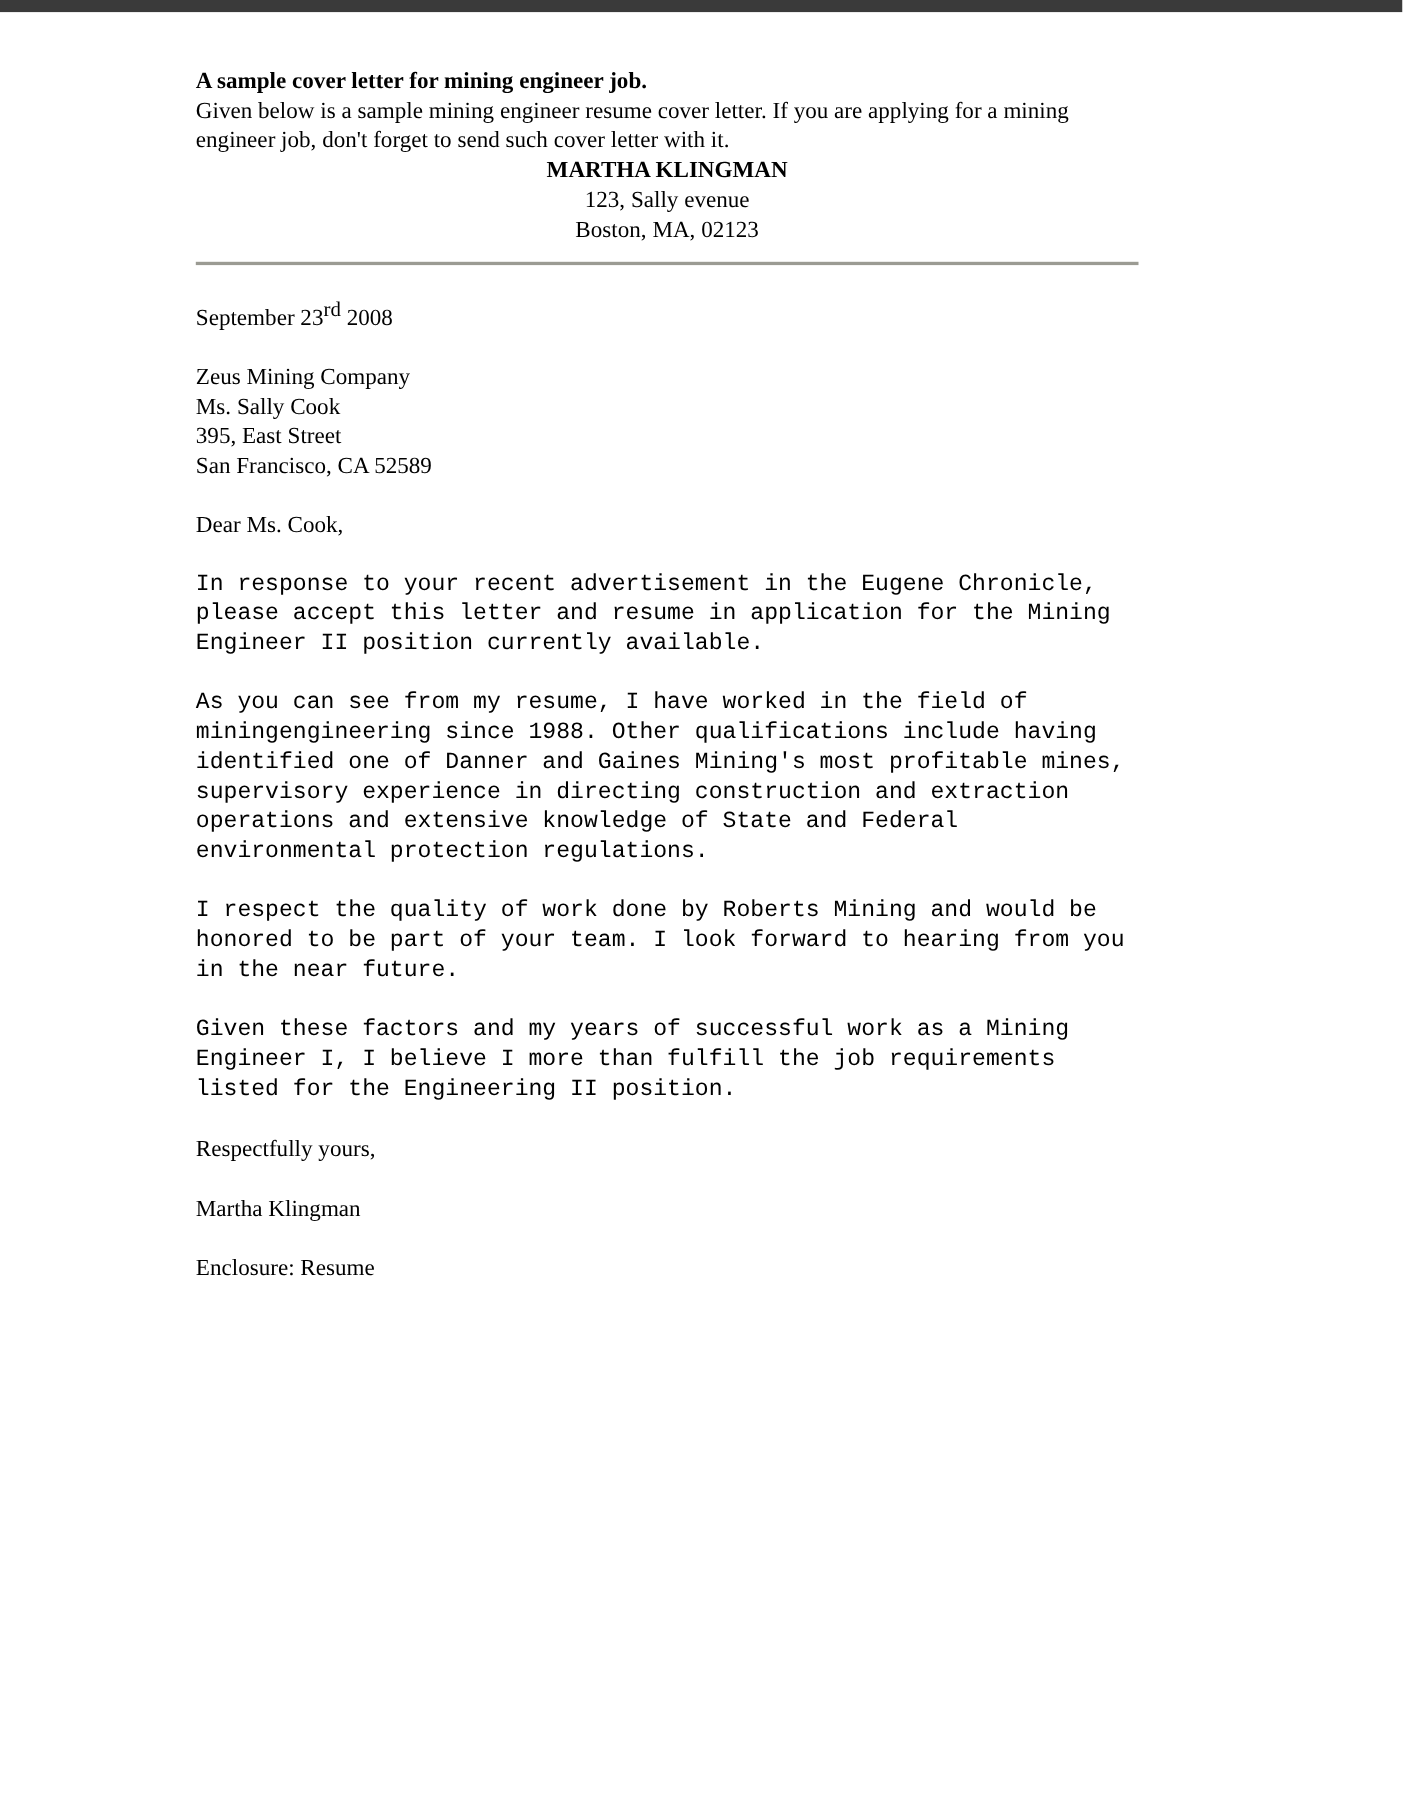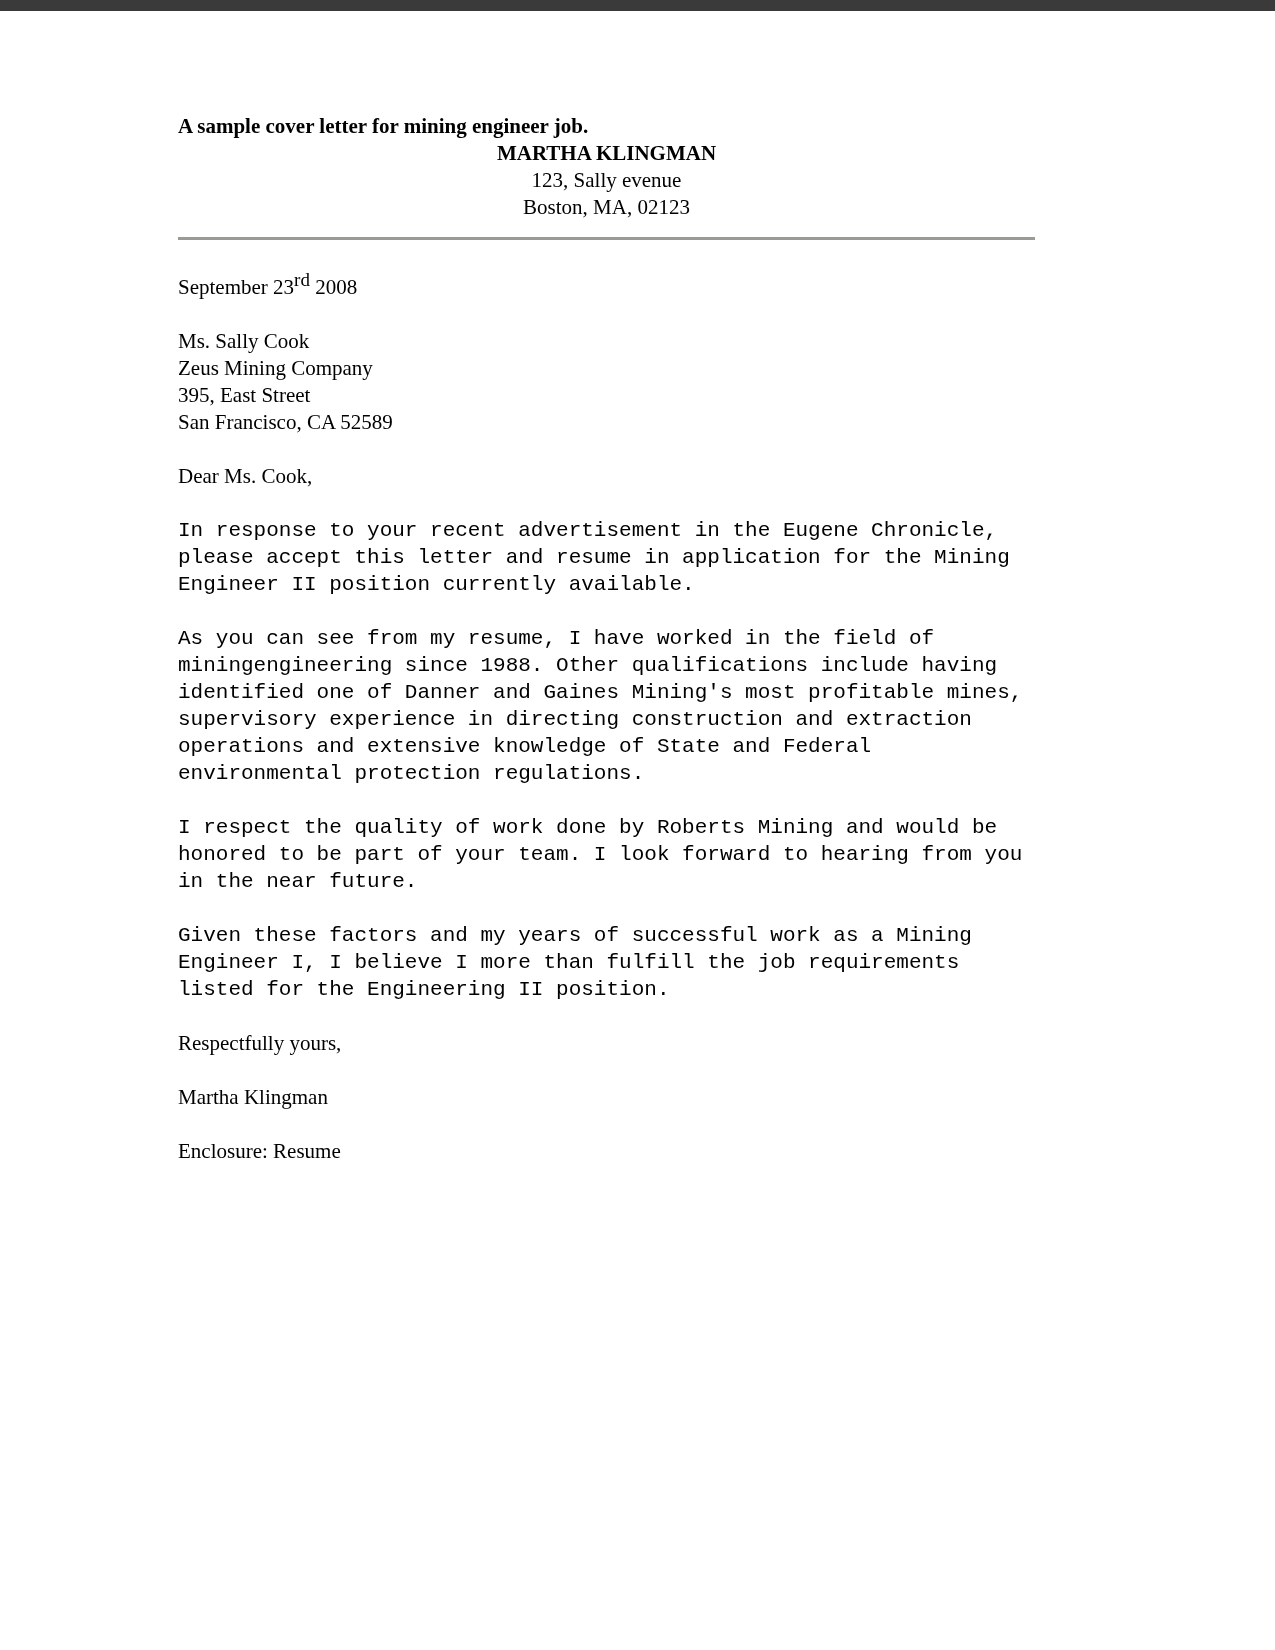--- a/index.html
+++ b/index.html
@@ -23,21 +23,21 @@
     overflow: hidden;
   }
   .top-bar {
     position: absolute;
     top: 0; left: 0;
     width: 100%;
     height: 11px;
     background: var(--top_bar);
   }
   .page {
-    padding: 113px 240px 0 178px;
+    padding: 60px 240px 0 178px;
   }
   .heading {
     font-weight: bold;
   }
   .intro {
     margin-bottom: 0;
   }
   .sender-block {
     text-align: center;
   }
@@ -65,34 +65,35 @@
 </style>
 </head>
 <body>
 
 <div class="top-bar"></div>
 
 <div class="page">
 
   <div class="heading">A sample cover letter for mining engineer job.</div>
 
+  <p class="intro">Given below is a sample mining engineer resume cover letter. If you are applying for a mining engineer job, don't forget to send such cover letter with it.</p>
 
   <div class="sender-block">
     <div class="sender-name">MARTHA KLINGMAN</div>
     <div>123, Sally evenue</div>
     <div>Boston, MA, 02123</div>
   </div>
 
   <hr class="divider">
 
   <div class="block"><span>September 23</span><sup>rd</sup> <span>2008</span></div>
 
   <div class="block">
+    <div>Zeus Mining Company</div>
     <div>Ms. Sally Cook</div>
-    <div>Zeus Mining Company</div>
     <div>395, East Street</div>
     <div>San Francisco, CA 52589</div>
   </div>
 
   <div class="block">Dear Ms. Cook,</div>
 
   <p class="para">In response to your recent advertisement in the Eugene Chronicle, please accept this letter and resume in application for the Mining Engineer II position currently available.</p>
   <p class="para">As you can see from my resume, I have worked in the field of miningengineering since 1988. Other qualifications include having identified one of Danner and Gaines Mining's most profitable mines, supervisory experience in directing construction and extraction operations and extensive knowledge of State and Federal environmental protection regulations.</p>
   <p class="para">I respect the quality of work done by Roberts Mining and would be honored to be part of your team. I look forward to hearing from you in the near future.</p>
   <p class="para">Given these factors and my years of successful work as a Mining Engineer I, I believe I more than fulfill the job requirements listed for the Engineering II position.</p>

